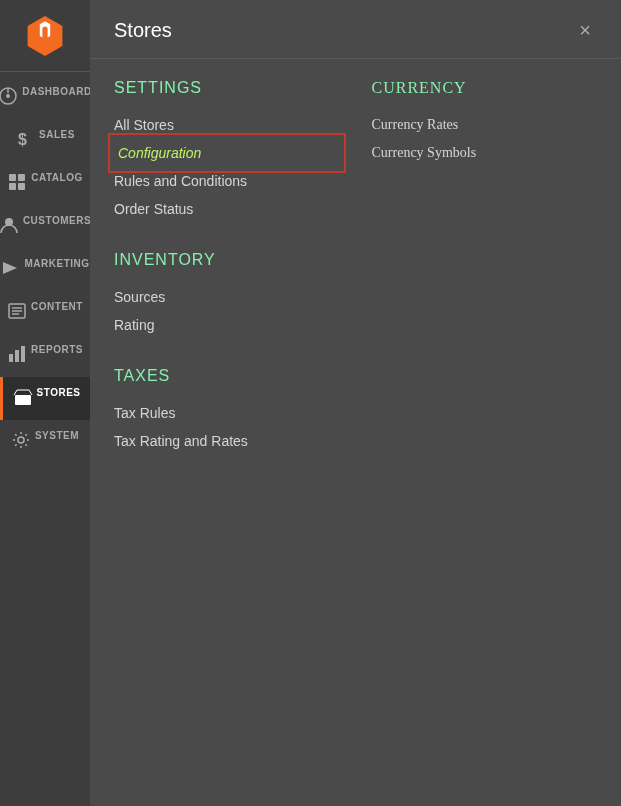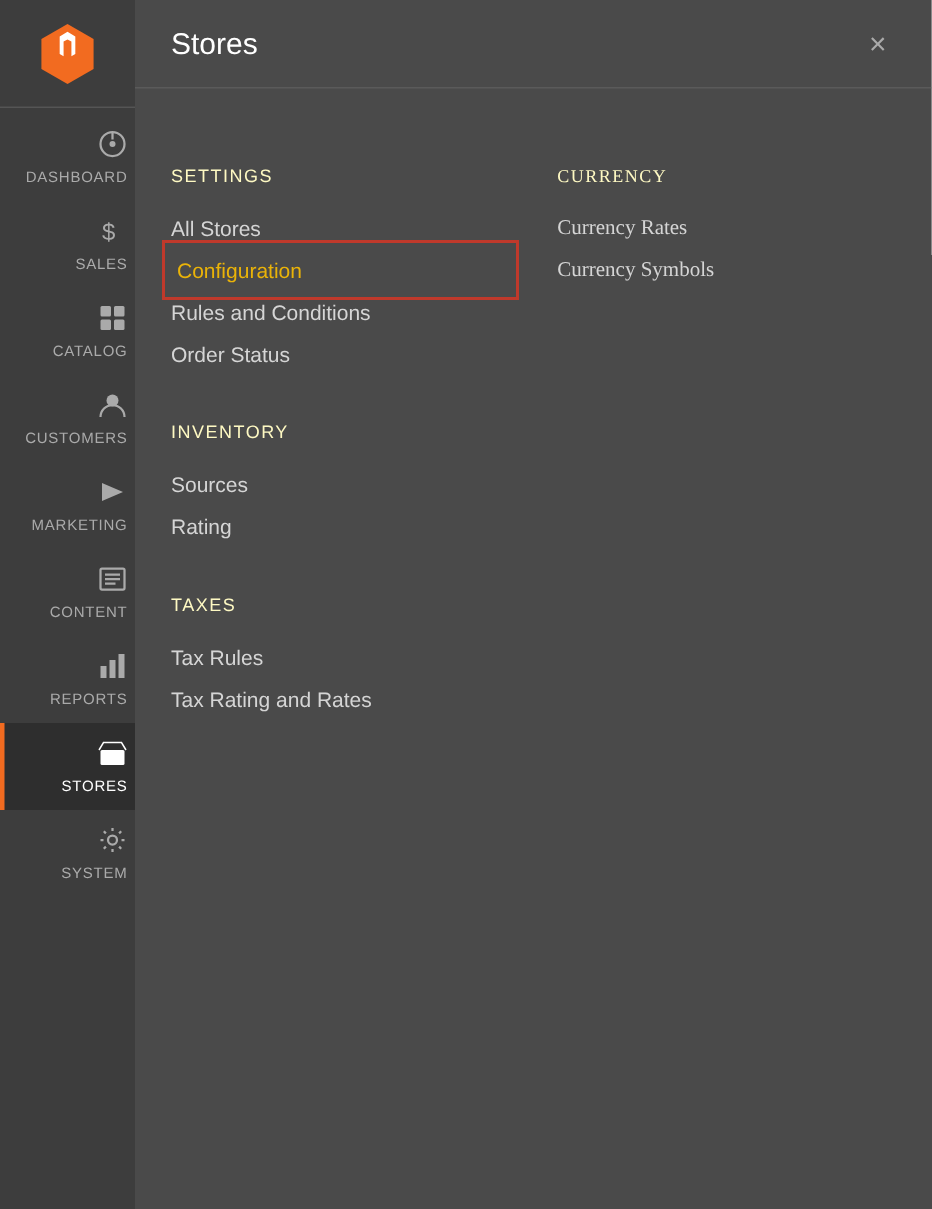--- a/index.html
+++ b/index.html
@@ -35,31 +35,31 @@
     }
 
     .logo-shape {
       width: 40px;
       height: 40px;
     }
 
     .sidebar-item {
       width: 90px;
       display: flex;
-      flex-direction: column;
-      align-items: flex-end;
+      align-items: flex-start;
       justify-content: center;
       padding: 10px 5px;
       cursor: pointer;
       color: #aaa;
       font-size: 10px;
       text-transform: uppercase;
       letter-spacing: 0.5px;
       text-align: center;
       gap: 4px;
+      font-weight: bold;
     }
 
     .sidebar-item.active {
       color: #fff;
       background: #2e2e2e;
       border-left: 3px solid #f26b20;
     }
 
     .sidebar-icon {
       font-size: 18px;
@@ -104,45 +104,45 @@
       grid-template-columns: 1fr 1fr;
       padding: 20px 24px;
       gap: 0;
     }
 
     .section {
       margin-bottom: 28px;
     }
 
     .section-title {
-      color: #fef9c3;
-      font-size: 12px;
+      color: #86efac;
+      font-size: 16px;
       text-transform: uppercase;
       letter-spacing: 1px;
       margin-bottom: 14px;
       font-weight: 500;
-      margin-top: 31px;
     }
 
     .menu-link {
       display: block;
       color: #d5d5d5;
       font-size: 14px;
       padding: 6px 0;
       cursor: pointer;
       text-decoration: none;
     }
 
     .menu-link.highlighted {
       background: transparent;
       outline: 2px solid #c0392b;
       outline-offset: 4px;
-      color: #eab308;
+      color: #bef264;
       padding-left: 4px;
       padding-right: 4px;
+      font-style: italic;
     }
 
     .left-col { padding-right: 16px; }
     .right-col { padding-left: 16px; font-family: Liberation Serif, serif; }
   </style>
 </head>
 <body>
 
 <nav class="sidebar">
   <div class="sidebar-logo">

